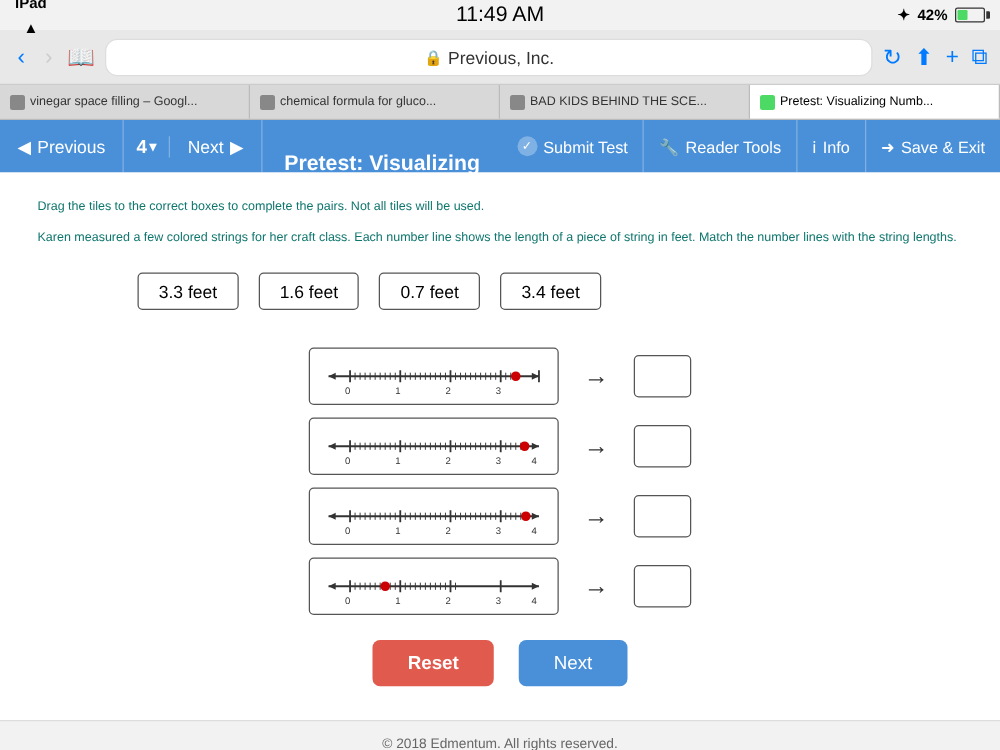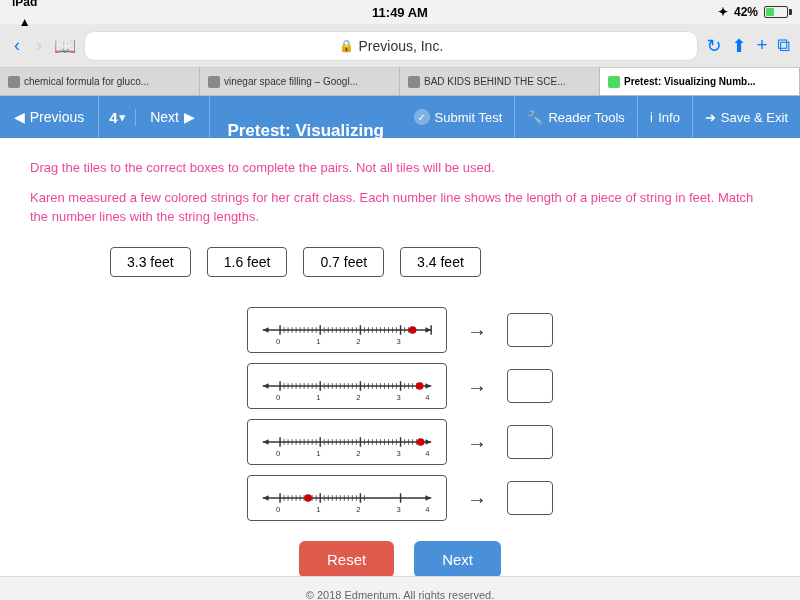--- a/index.html
+++ b/index.html
@@ -10,21 +10,21 @@
       background: #f2f2f2;
       height: 24px;
       display: flex;
       align-items: center;
       justify-content: space-between;
       padding: 0 12px;
       font-size: 12px;
       font-weight: 600;
     }
     .status-bar .left { display: flex; align-items: center; gap: 6px; flex-direction: column; }
-    .status-bar .center { position: absolute; left: 50%; transform: translateX(-50%); font-size: 13px; font-weight: 700; }
+    .status-bar .center { position: absolute; left: 50%; transform: translateX(-50%); font-size: 17px; font-weight: 400; }
     .status-bar .right { display: flex; align-items: center; gap: 6px; font-size: 12px; }
     .battery-icon { width: 24px; height: 12px; border: 1.5px solid #333; border-radius: 2px; position: relative; display: inline-flex; align-items: center; padding: 1px; }
     .battery-icon::after { content: ''; position: absolute; right: -5px; top: 50%; transform: translateY(-50%); width: 3px; height: 6px; background: #333; border-radius: 0 1px 1px 0; }
     .battery-fill { background: #4cd964; height: 100%; width: 42%; border-radius: 1px; }
 
     
     .browser-chrome {
       background: #e8e8e8;
       height: 44px;
       display: flex;
@@ -71,21 +71,21 @@
       color: #333;
       background: #d8d8d8;
       border-right: 1px solid #bbb;
       overflow: hidden;
       white-space: nowrap;
       text-overflow: ellipsis;
       cursor: pointer;
     }
     .browser-tab.active {
       background: white;
-      font-weight: 700;
+      font-weight: 400;
       color: #000;
     }
     .tab-favicon { width: 12px; height: 12px; margin-right: 4px; background: #888; border-radius: 2px; flex-shrink: 0; }
     .tab-favicon.green { background: #4cd964; }
 
     
     .app-toolbar {
       background: #4a90d9;
       height: 42px;
       display: flex;
@@ -180,22 +180,22 @@
 
     
     .main-content {
       background: white;
       padding: 20px 30px;
       height: calc(600px - 24px - 44px - 28px - 42px - 24px);
       overflow-y: auto;
     }
 
     .instructions {
-      font-size: 13px;
-      color: #ec4899;
+      font-size: 10px;
+      color: #0f766e;
       margin-bottom: 10px;
       line-height: 1.5;
     }
 
     
     .tile-options {
       display: flex;
       gap: 16px;
       margin: 20px 0 30px 80px;
       flex-wrap: wrap;
@@ -256,21 +256,21 @@
       gap: 20px;
       margin-top: 20px;
     }
     .btn-reset {
       background: #e05a4e;
       color: white;
       border: none;
       border-radius: 6px;
       padding: 10px 28px;
       font-size: 15px;
-      font-weight: 400;
+      font-weight: 700;
       cursor: pointer;
     }
     .btn-next {
       background: #4a90d9;
       color: white;
       border: none;
       border-radius: 6px;
       padding: 10px 28px;
       font-size: 15px;
       font-weight: 500;
@@ -321,25 +321,25 @@
     <button class="browser-action-btn">↻</button>
     <button class="browser-action-btn">⬆</button>
     <button class="browser-action-btn">+</button>
     <button class="browser-action-btn">⧉</button>
   </div>
 </div>
 
 <div class="browser-tabs">
   <div class="browser-tab">
     <div class="tab-favicon"></div>
-    <span>chemical formula for gluco...</span>
+    <span>vinegar space filling – Googl...</span>
   </div>
   <div class="browser-tab">
     <div class="tab-favicon"></div>
-    <span>vinegar space filling – Googl...</span>
+    <span>chemical formula for gluco...</span>
   </div>
   <div class="browser-tab">
     <div class="tab-favicon"></div>
     <span>BAD KIDS BEHIND THE SCE...</span>
   </div>
   <div class="browser-tab active">
     <div class="tab-favicon green"></div>
     <span>Pretest: Visualizing Numb...</span>
   </div>
 </div>

